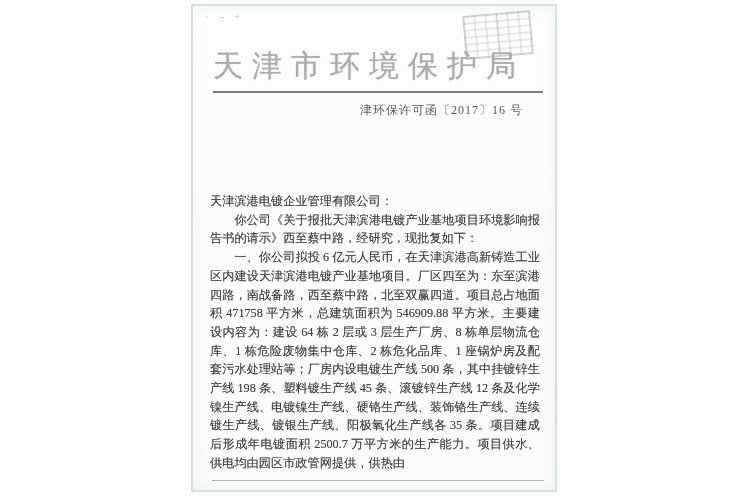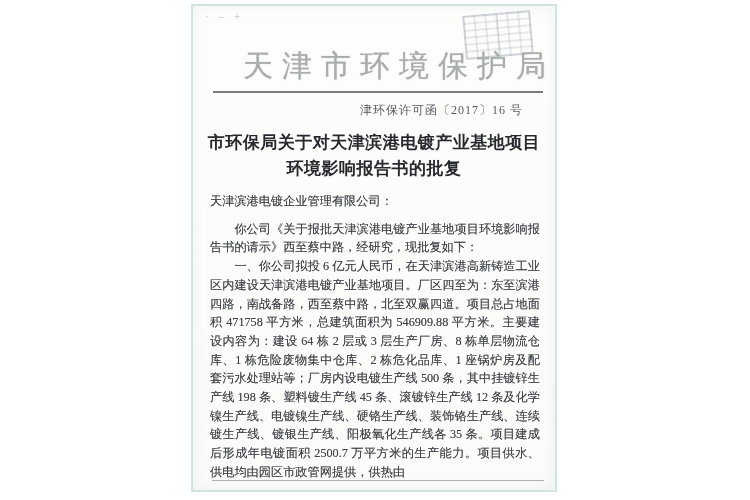--- a/index.html
+++ b/index.html
@@ -28,21 +28,21 @@
     background:
       repeating-linear-gradient(0deg,transparent 0 5px,rgba(150,160,174,.22) 5px 7px),
       repeating-linear-gradient(90deg,transparent 0 9px,rgba(150,160,174,.22) 9px 11px);
   }
   .stamp .stamp-divider{
     position:absolute;left:50%;top:0;bottom:0;width:1px;
     background:rgba(150,160,174,.4);
   }
   .agency{
     position:absolute;top:40px;left:0;right:0;
-    text-align:right;padding-left:14px;
+    text-align:left;padding-left:20px;
     font-size:30px;letter-spacing:9px;font-weight:400;
     color:#a9aea9;
     text-shadow:0 0 1px rgba(169,174,169,.8);
     filter:blur(.4px);
     white-space:nowrap;
   }
   .header-rule{
     position:absolute;top:85px;left:20px;right:12px;height:2px;
     background:#5e5e5e;opacity:.82;
     filter:blur(.3px);
@@ -61,21 +61,21 @@
     letter-spacing:.5px;
   }
   .body-text{
     position:absolute;top:186px;left:17px;right:15px;
     font-size:12.2px;line-height:18.7px;
     color:#3c4046;
     text-align:justify;
     text-shadow:0 0 .4px rgba(60,64,70,.5);
   }
   .body-text p{margin:0;text-indent:2em;}
-  .body-text p.addressee{text-indent:0;margin-bottom:9px;}
+  .body-text p.addressee{text-indent:0;}
   .footer-rule{
     position:absolute;top:474px;left:19px;width:332px;height:1px;
     background:#8f8f8f;opacity:.7;
     filter:blur(.2px);
   }
 </style>
 </head>
 <body>
 
 <div class="page">
@@ -85,24 +85,20 @@
   <div class="stamp">
     <div class="stamp-divider"></div>
   </div>
 
   <div class="agency">天津市环境保护局</div>
 
   <div class="header-rule"></div>
 
   <div class="doc-number">津环保许可函〔2017〕16 号</div>
 
-  <div class="doc-title">
-    <div>市环保局关于对天津滨港电镀产业基地项目</div>
-    <div>环境影响报告书的批复</div>
-  </div>
 
   <div class="body-text">
     <p class="addressee">天津滨港电镀企业管理有限公司：</p>
     <p>你公司《关于报批天津滨港电镀产业基地项目环境影响报告书的请示》西至蔡中路，经研究，现批复如下：</p>
     <p>一、你公司拟投 6 亿元人民币，在天津滨港高新铸造工业区内建设天津滨港电镀产业基地项目。厂区四至为：东至滨港四路，南战备路，西至蔡中路，北至双赢四道。项目总占地面积 471758 平方米，总建筑面积为 546909.88 平方米。主要建设内容为：建设 64 栋 2 层或 3 层生产厂房、8 栋单层物流仓库、1 栋危险废物集中仓库、2 栋危化品库、1 座锅炉房及配套污水处理站等；厂房内设电镀生产线 500 条，其中挂镀锌生产线 198 条、塑料镀生产线 45 条、滚镀锌生产线 12 条及化学镍生产线、电镀镍生产线、硬铬生产线、装饰铬生产线、连续镀生产线、镀银生产线、阳极氧化生产线各 35 条。项目建成后形成年电镀面积 2500.7 万平方米的生产能力。项目供水、供电均由园区市政管网提供，供热由</p>
   </div>
 
   <div class="footer-rule"></div>
 
 </div>

